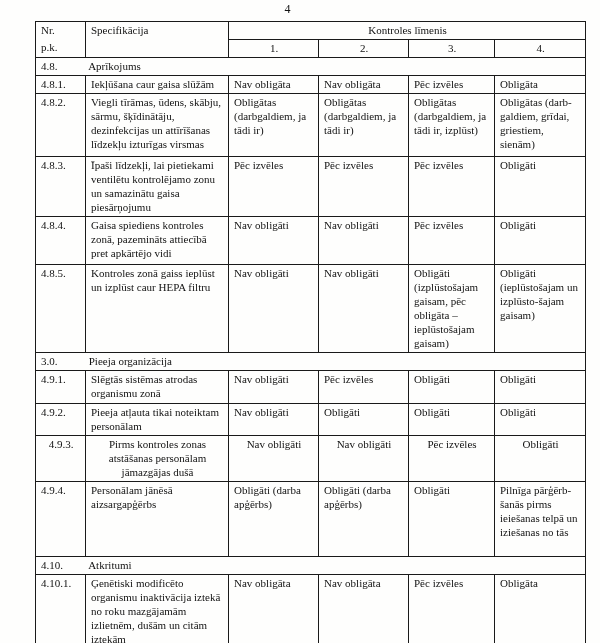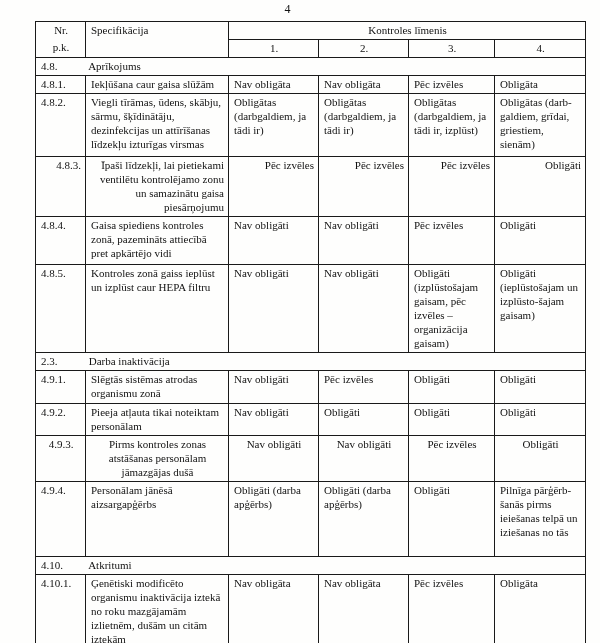--- a/index.html
+++ b/index.html
@@ -23,31 +23,31 @@
     font-size: 11px;
     line-height: 14px;
   }
   table.spec-table td {
     border: 1px solid #1a1a1a;
     vertical-align: top;
     padding: 1px 4px 2px 5px;
     overflow: hidden;
   }
   
-  td.hdr-nr { text-align: center; }
+  td.hdr-nr { text-align: left; }
   td.hdr-nr .nr-l2 { display: block; margin-top: 3px; }
   td.hdr-spec { text-align: left; }
   td.hdr-group { text-align: center; height: 18px; font-family: Liberation Serif, serif; }
   td.hdr-level { text-align: center; height: 17px; }
   
   tr.section-row td { padding: 1px 0 2px 5px; }
   .sec-num { display: inline-block; width: 45px; }
   
   tr.h-482 { height: 63px; }
-  tr.h-483 { height: 47px; text-align: right; }
+  tr.h-483 { height: 47px; }
   tr.h-484 { height: 48px; }
   tr.h-485 { height: 82px; }
   tr.h-491 { height: 33px; }
   tr.h-492 { height: 32px; margin-top: 48px; }
   tr.h-493 { height: 31px; text-align: center; }
   tr.h-494 { height: 75px; }
   tr.h-4101 { height: 62px; }
 </style>
 </head>
 <body>
@@ -117,28 +117,28 @@
         <td>Nav obligāti</td>
         <td>Nav obligāti</td>
         <td>Pēc izvēles</td>
         <td>Obligāti</td>
       </tr>
       <tr class="h-485">
         <td>4.8.5.</td>
         <td>Kontroles zonā gaiss ieplūst un izplūst caur HEPA filtru</td>
         <td>Nav obligāti</td>
         <td>Nav obligāti</td>
-        <td>Obligāti (izplūstošajam gaisam, pēc izvēles – organizācija gaisam)</td>
+        <td>Obligāti (izplūstošajam gaisam, pēc obligāta – ieplūstošajam gaisam)</td>
         <td>Obligāti (ieplūstošajam un izplūsto-šajam gaisam)</td>
       </tr>
 
       <tr class="section-row">
         <td colspan="6">
-          <span class="sec-num">2.3.</span>
-          <span>Darba inaktivācija</span>
+          <span class="sec-num">3.0.</span>
+          <span>Pieeja organizācija</span>
         </td>
       </tr>
       <tr class="h-491">
         <td>4.9.1.</td>
         <td>Slēgtās sistēmas atrodas organismu zonā</td>
         <td>Nav obligāti</td>
         <td>Pēc izvēles</td>
         <td>Obligāti</td>
         <td>Obligāti</td>
       </tr>

